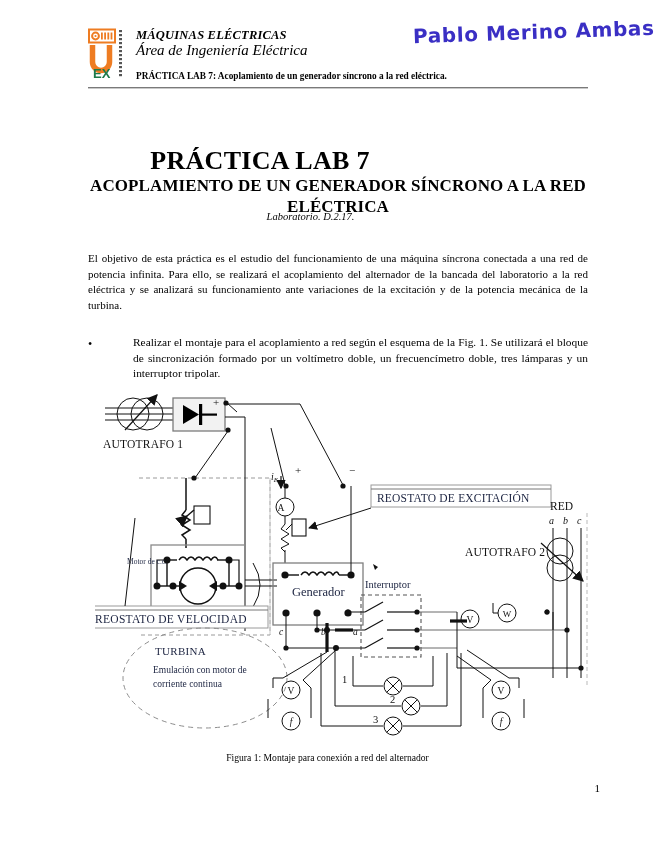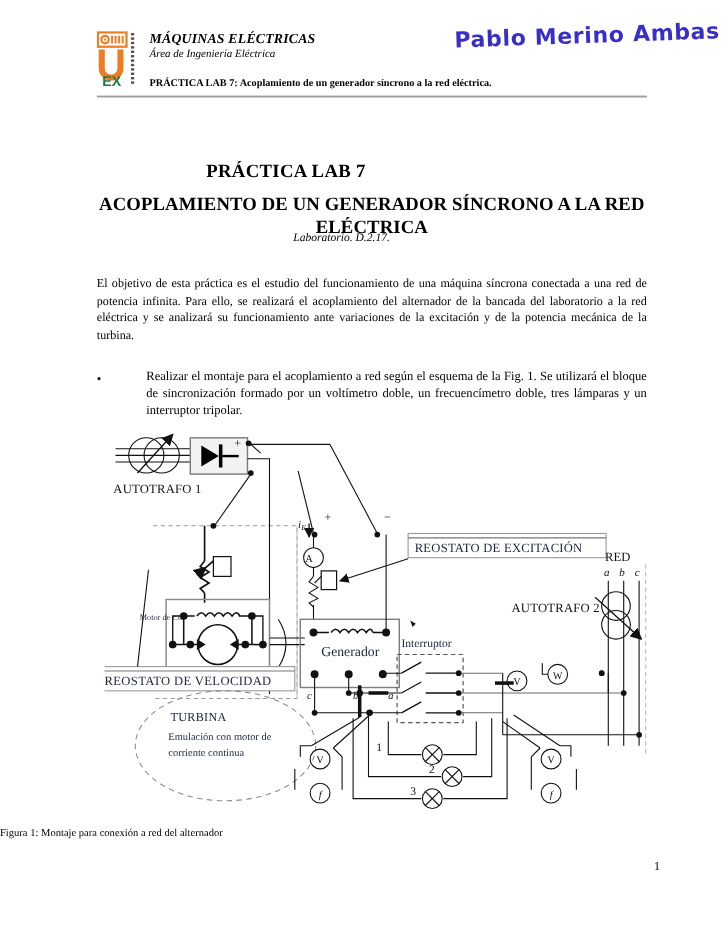--- a/index.html
+++ b/index.html
@@ -11,53 +11,53 @@
     overflow:hidden;
     position:relative;
   }
   .page{position:absolute;inset:0;}
 
   
   .header{position:absolute;left:88px;top:26px;width:500px;height:60px;}
   .logo{position:absolute;left:0;top:2px;width:44px;height:52px;}
   .hdr-text{position:absolute;left:48px;top:2px;width:330px;}
   .hdr-l1{font-style:italic;font-weight:bold;font-size:12.5px;letter-spacing:.2px;line-height:15px;}
-  .hdr-l2{font-style:italic;font-size:10px;line-height:14px;}
+  .hdr-l2{font-style:italic;font-size:15px;line-height:14px;}
   .hdr-l3{font-weight:bold;font-size:9.3px;line-height:14px;margin-top:12px;}
   .handwriting{
     position:absolute;left:325px;top:-6px;
     font-family:"DejaVu Sans", sans-serif;
     font-size:20px;font-weight:600;
     color:#3a2fc4;
     letter-spacing:.6px;
     transform:rotate(-2deg);
     white-space:nowrap;
   }
   .hdr-rule{position:absolute;left:88px;top:87px;width:500px;height:0;
     border-top:1.6px solid #7a7a7a;border-bottom:1px solid #c9c9c9;}
 
   
   .title1{position:absolute;left:0;top:146px;width:520px;text-align:center;
-    font-weight:bold;font-size:17px;letter-spacing:.3px;}
+    font-weight:bold;font-size:26px;letter-spacing:.3px;}
   .title2{position:absolute;left:88px;top:175px;width:500px;text-align:center;
     font-weight:bold;font-size:17px;line-height:21px;letter-spacing:.1px;}
   .subtitle{position:absolute;left:0;top:211px;width:621px;text-align:center;
     font-style:italic;font-size:10.5px;}
 
   
   .para{position:absolute;left:88px;top:251px;width:500px;
     font-size:11px;line-height:15.6px;text-align:justify;}
   .bullet-row{position:absolute;left:88px;top:335px;width:500px;
     font-size:11.4px;line-height:15.6px;}
   .bullet-dot{position:absolute;left:0;top:2px;font-size:12px;}
   .bullet-text{margin-left:45px;text-align:justify;}
 
   
   .figure{position:absolute;left:95px;top:388px;width:510px;height:358px;}
-  .figcap{position:absolute;left:0;top:752px;width:655px;text-align:left;
+  .figcap{position:absolute;left:0;top:752px;width:655px;text-align:center;
     font-size:9.6px;}
   .pagenum{position:absolute;left:0;top:782px;width:600px;text-align:right;
     font-size:11px;}
 
   svg{display:block;}
   .dg-txt{font-family:"Liberation Serif",serif;fill:#111;}
   .dg-lbl{font-family:"Liberation Serif",serif;fill:#1b2340;}
 </style>
 </head>
 <body>

